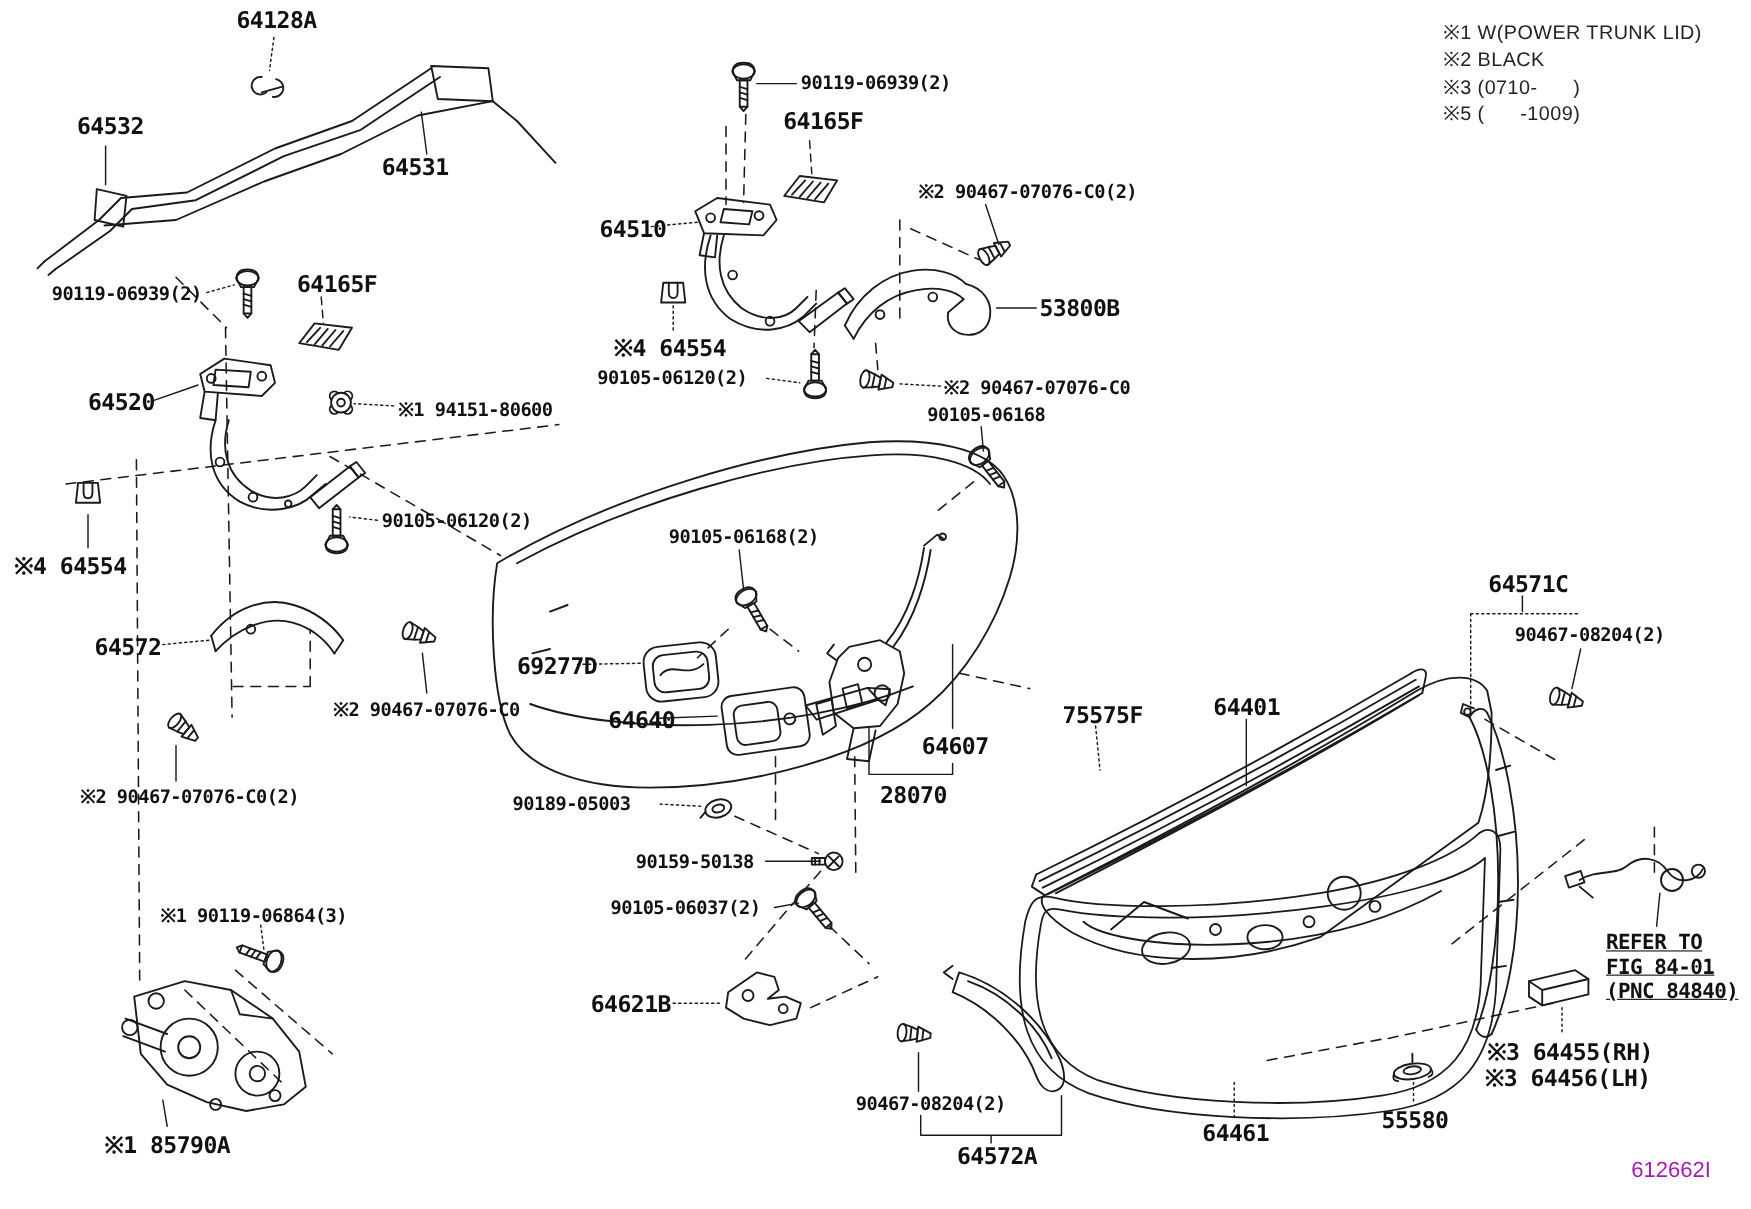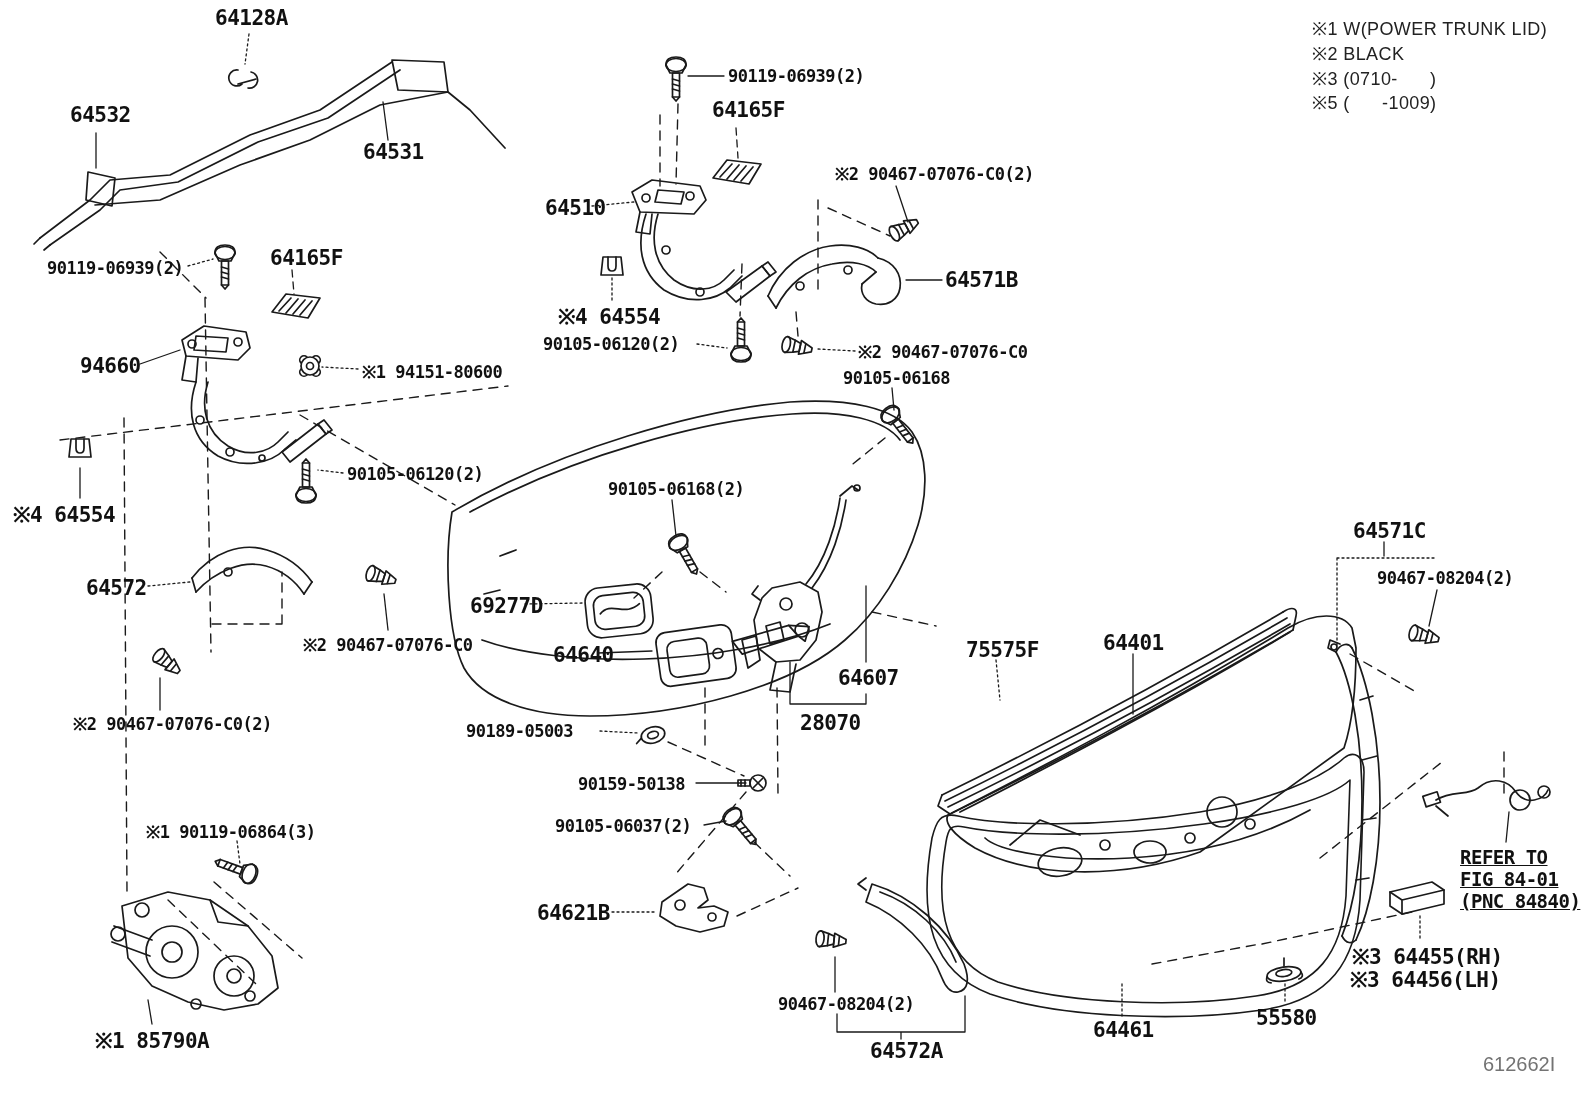--- a/index.html
+++ b/index.html
@@ -4,21 +4,21 @@
 <style>
   html,body{margin:0;padding:0;background:#fff;}
   .stage{position:relative;width:1584px;height:1099px;background:#ffffff;overflow:hidden;
          font-family:"DejaVu Sans Mono","DejaVu Sans",monospace;color:#111;}
   svg.art{position:absolute;left:0;top:0;}
   .lbl,.lbl-big,.lbl-note,.lbl-legend,.lbl-code{position:absolute;white-space:pre;line-height:1.05;}
   .lbl{font:bold 17px "DejaVu Sans Mono",monospace;letter-spacing:-0.5px;}
   .lbl-big{font:bold 21px "DejaVu Sans Mono",monospace;letter-spacing:-0.5px;}
   .lbl-note{font:bold 19px "DejaVu Sans Mono",monospace;letter-spacing:-0.5px;text-decoration:underline;}
   .lbl-legend{font:400 18px "Liberation Sans",sans-serif;letter-spacing:0.4px;color:#222;}
-  .lbl-code{font:400 20px "Liberation Sans",sans-serif;color:#737373;}
+  .lbl-code{font:400 20px "Liberation Sans",sans-serif;color:#a21caf;}
 </style>
 </head>
 <body>
 
 <div class="stage">
 
 <svg class="art" width="1592" height="1099" viewBox="0 0 1592 1099" fill="none" stroke="#1a1a1a" stroke-width="1.7" stroke-linecap="round" stroke-linejoin="round">
   <defs>
     <g id="bolt">
       <ellipse cx="0" cy="1" rx="10" ry="6.5"></ellipse>
@@ -338,33 +338,33 @@
     <path d="M1262,944 L1412,912"></path>
     <path d="M300,415 L455,505"></path>
     <path d="M212,624 L282,624 M282,624 L282,572"></path>
     <path d="M168,900 L256,984"></path>
     <path d="M214,882 L302,958"></path>
   </g>
 </svg>
 
 <div class="lbl-big" style="left:215px;top:6px">64128A</div>
 <div class="lbl-big" style="left:70px;top:103px">64532</div>
-<div class="lbl-big" style="left:363px;top:140px">64531</div>
+<div class="lbl-big" style="left:347px;top:140px">64531</div>
 <div class="lbl" style="left:728px;top:66px">90119-06939(2)</div>
 <div class="lbl-big" style="left:712px;top:98px">64165F</div>
 <div class="lbl-big" style="left:545px;top:196px">64510</div>
 <div class="lbl" style="left:835px;top:162px">※2 90467-07076-C0(2)</div>
-<div class="lbl-big" style="left:945px;top:268px">64571B</div>
+<div class="lbl-big" style="left:945px;top:268px">53800B</div>
 <div class="lbl-big" style="left:558px;top:302px">※4 64554</div>
 <div class="lbl" style="left:543px;top:334px">90105-06120(2)</div>
 <div class="lbl" style="left:858px;top:340px">※2 90467-07076-C0</div>
 <div class="lbl" style="left:843px;top:368px">90105-06168</div>
 <div class="lbl" style="left:47px;top:258px">90119-06939(2)</div>
 <div class="lbl-big" style="left:270px;top:246px">64165F</div>
-<div class="lbl-big" style="left:80px;top:354px">94660</div>
+<div class="lbl-big" style="left:80px;top:354px">64520</div>
 <div class="lbl" style="left:362px;top:360px">※1 94151-80600</div>
 <div class="lbl" style="left:347px;top:464px">90105-06120(2)</div>
 <div class="lbl-big" style="left:13px;top:500px">※4 64554</div>
 <div class="lbl-big" style="left:86px;top:576px">64572</div>
 <div class="lbl" style="left:303px;top:633px">※2 90467-07076-C0</div>
 <div class="lbl" style="left:73px;top:712px">※2 90467-07076-C0(2)</div>
 <div class="lbl" style="left:146px;top:820px">※1 90119-06864(3)</div>
 <div class="lbl-big" style="left:95px;top:1026px">※1 85790A</div>
 <div class="lbl" style="left:608px;top:479px">90105-06168(2)</div>
 <div class="lbl-big" style="left:470px;top:594px">69277D</div>

